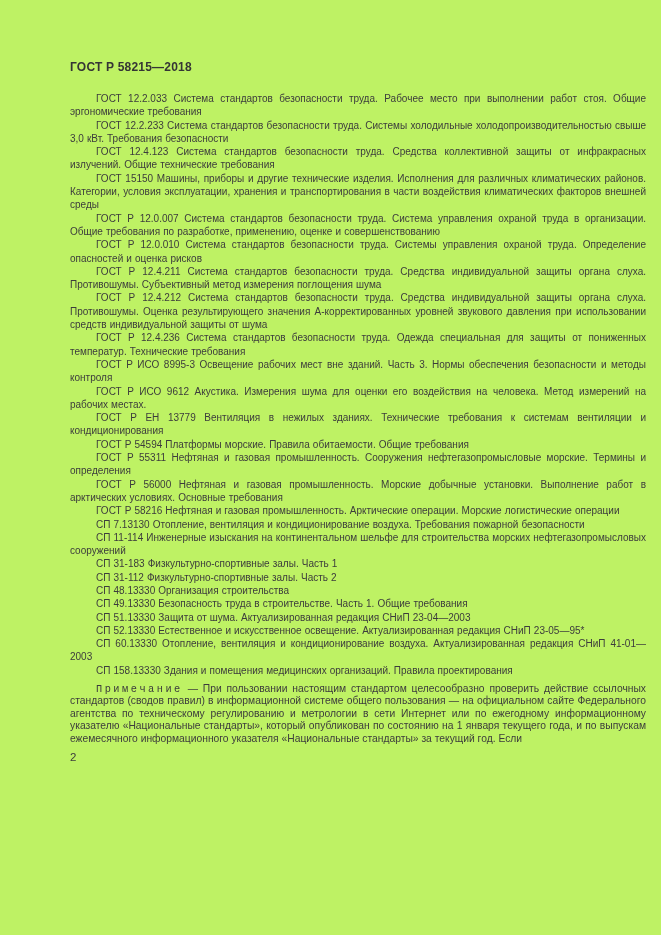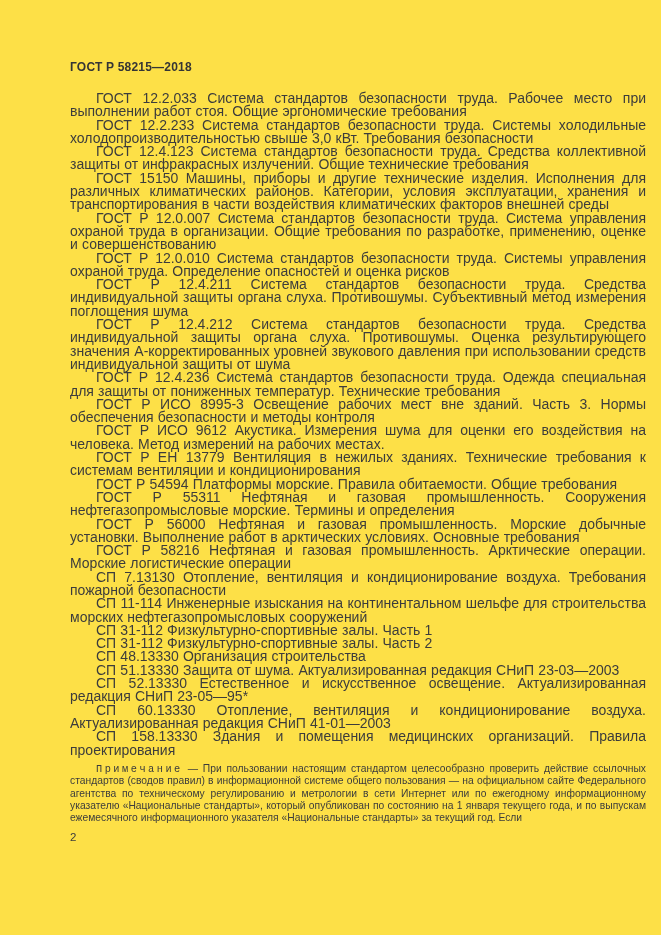--- a/index.html
+++ b/index.html
@@ -1,42 +1,42 @@
 <!DOCTYPE html>
 <html><head>
 <meta charset="utf-8">
 <style>
   * { margin: 0; padding: 0; box-sizing: border-box; }
   html, body { background: #ffffff; }
   .page {
     position: relative;
     width: 661px;
     height: 935px;
-    background: #fde047;
+    background: #bef264;
     outline: 1px solid #e4e4e4;
     font-family: "Liberation Sans", sans-serif;
     color: #3c3c3c;
     overflow: hidden;
   }
   .content {
     position: absolute;
     left: 70px;
     top: 60px;
     width: 576px;
   }
   .doc-header {
     font-weight: bold;
     font-size: 12px;
     line-height: 14px;
     color: #353535;
     letter-spacing: 0.2px;
     margin-bottom: 18px;
   }
   .refs p {
-    font-size: 14px;
+    font-size: 10px;
     line-height: 13.3px;
     text-align: justify;
     text-indent: 26px;
     word-spacing: 0.3px;
   }
   .note {
     margin-top: 6px;
     font-size: 10.3px;
     line-height: 12.4px;
     text-align: justify;
@@ -72,24 +72,25 @@
       <p>ГОСТ Р 12.4.236 Система стандартов безопасности труда. Одежда специальная для защиты от пониженных температур. Технические требования</p>
       <p>ГОСТ Р ИСО 8995-3 Освещение рабочих мест вне зданий. Часть 3. Нормы обеспечения безопасности и методы контроля</p>
       <p>ГОСТ Р ИСО 9612 Акустика. Измерения шума для оценки его воздействия на человека. Метод измерений на рабочих местах.</p>
       <p>ГОСТ Р ЕН 13779 Вентиляция в нежилых зданиях. Технические требования к системам вентиляции и кондиционирования</p>
       <p>ГОСТ Р 54594 Платформы морские. Правила обитаемости. Общие требования</p>
       <p>ГОСТ Р 55311 Нефтяная и газовая промышленность. Сооружения нефтегазопромысловые морские. Термины и определения</p>
       <p>ГОСТ Р 56000 Нефтяная и газовая промышленность. Морские добычные установки. Выполнение работ в арктических условиях. Основные требования</p>
       <p>ГОСТ Р 58216 Нефтяная и газовая промышленность. Арктические операции. Морские логистические операции</p>
       <p>СП 7.13130 Отопление, вентиляция и кондиционирование воздуха. Требования пожарной безопасности</p>
       <p>СП 11-114 Инженерные изыскания на континентальном шельфе для строительства морских нефтегазопромысловых сооружений</p>
-      <p>СП 31-112 Физкультурно-спортивные залы. Часть 1</p>
+      <p>СП 31-183 Физкультурно-спортивные залы. Часть 1</p>
       <p>СП 31-112 Физкультурно-спортивные залы. Часть 2</p>
       <p>СП 48.13330 Организация строительства</p>
-      <p>СП 51.13330 Защита от шума. Актуализированная редакция СНиП 23-03—2003</p>
+      <p>СП 49.13330 Безопасность труда в строительстве. Часть 1. Общие требования</p>
+      <p>СП 51.13330 Защита от шума. Актуализированная редакция СНиП 23-04—2003</p>
       <p>СП 52.13330 Естественное и искусственное освещение. Актуализированная редакция СНиП 23-05—95*</p>
       <p>СП 60.13330 Отопление, вентиляция и кондиционирование воздуха. Актуализированная редакция СНиП 41-01—2003</p>
       <p>СП 158.13330 Здания и помещения медицинских организаций. Правила проектирования</p>
     </div>
 
     <p class="note"><span class="note-label">Примечание</span> <span>—  При пользовании настоящим стандартом целесообразно проверить действие ссылочных стандартов (сводов правил) в информационной системе общего пользования — на официальном сайте Федерального агентства по техническому регулированию и метрологии в сети Интернет или по ежегодному информационному указателю «Национальные стандарты», который опубликован по состоянию на 1 января текущего года, и по выпускам ежемесячного информационного указателя «Национальные стандарты» за текущий год. Если</span></p>
 
     <div class="page-num">2</div>
 
   </div>

